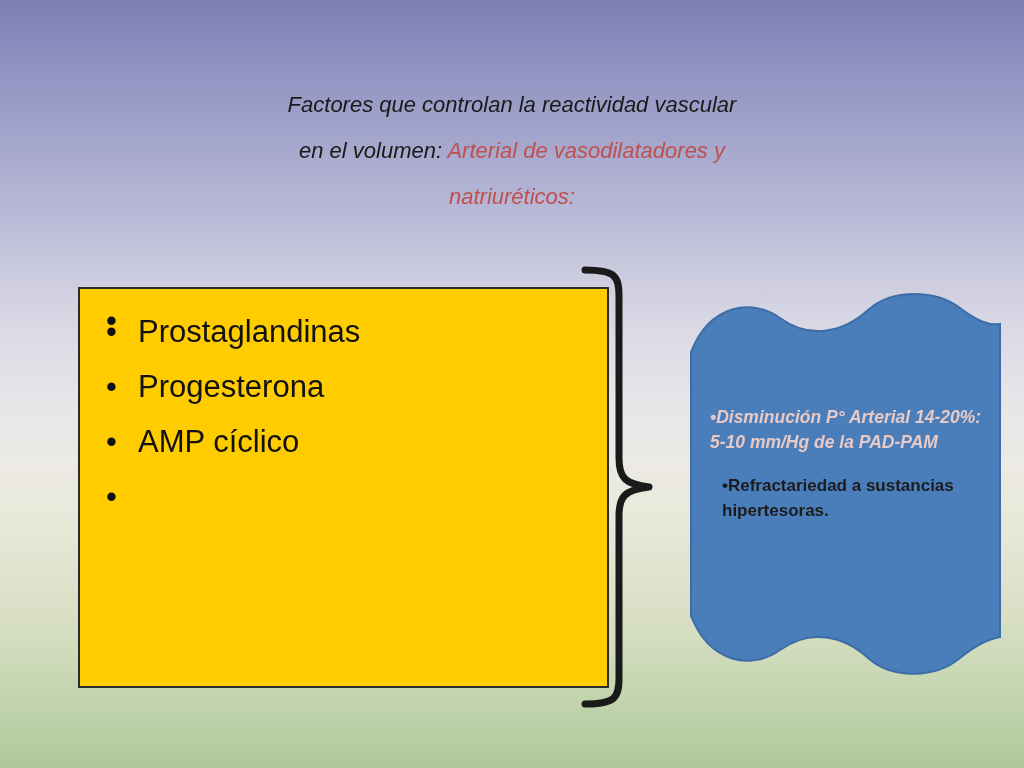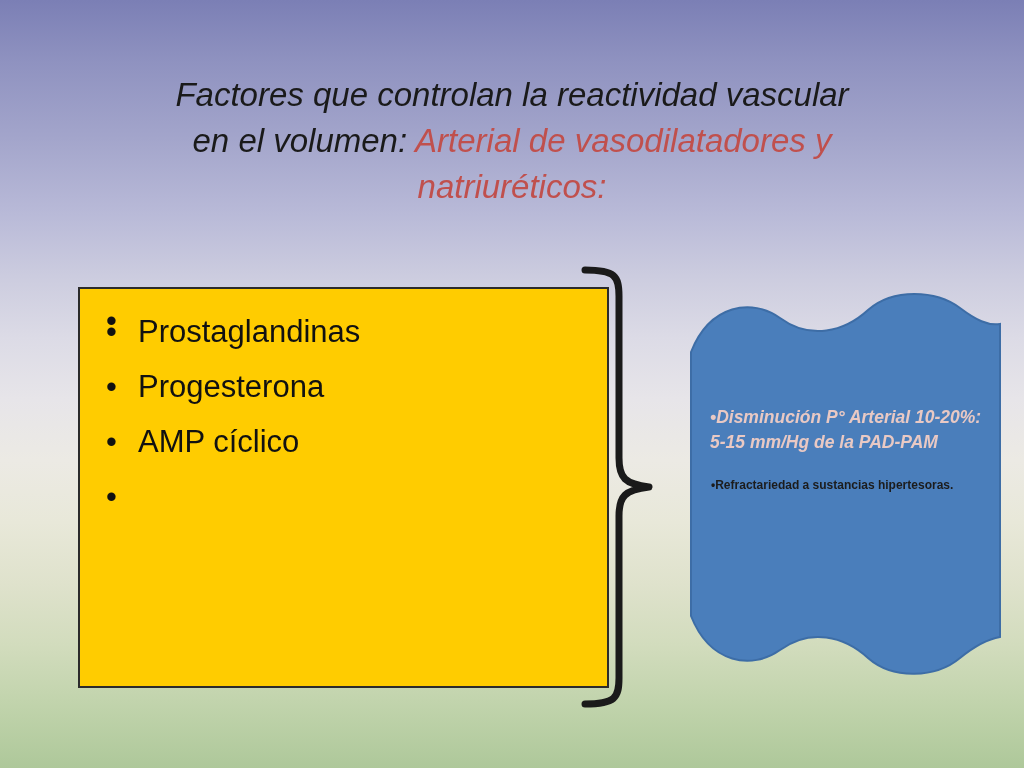--- a/index.html
+++ b/index.html
@@ -30,25 +30,25 @@
         #d2dcbd 84%,
         #c0d3ab 92%,
         #aec89a 100%);
     overflow: hidden;
   }
 
   
   #title-block {
     position: absolute;
     left: 50px;
-    top: 72px;
+    top: 82px;
     width: 924px;
     text-align: center;
     font-style: italic;
-    font-size: 33px;
+    font-size: 22px;
     line-height: 46px;
     color: #1a1a1a;
     letter-spacing: 0px;
   }
   #title-block .accent {
     color: #c0504d;
   }
 
   
   #yellow-box {
@@ -111,26 +111,26 @@
   }
   #blue-text .para {
     font-size: 17.5px;
     line-height: 25px;
     font-weight: bold;
     font-style: italic;
     color: #e9c9c4;
     margin: 0 0 18px 0;
   }
   #blue-text .para2 {
-    font-size: 12px;
+    font-size: 17px;
     line-height: 25px;
     font-weight: bold;
     font-style: normal;
     color: #1c1c1c;
-    margin: 1px;
+    margin: 12px;
   }
 </style>
 </head>
 <body>
 
 <div id="slide">
 
   <div id="title-block">
     <span>Factores que controlan la reactividad vascular</span><br>
     <span>en el volumen: </span><span class="accent">Arterial de vasodilatadores y</span><br>
@@ -165,17 +165,17 @@
              C 288 28, 300 34, 312 32
              L 312 345
              C 300 347, 288 353, 272 366
              C 248 386, 205 388, 180 366
              C 156 344, 122 336, 92 358
              C 64 378, 22 372, 3 324
              Z" fill="#4a7ebb" stroke="#3d6da6" stroke-width="2"></path>
   </svg>
 
   <div id="blue-text">
-    <p class="para">•Disminución P° Arterial 10-20%:     5-15 mm/Hg de la PAD-PAM</p>
+    <p class="para">•Disminución P° Arterial 14-20%:     5-10 mm/Hg de la PAD-PAM</p>
     <p class="para2">•Refractariedad a sustancias hipertesoras.</p>
   </div>
 
 </div>
 
 </body></html>

